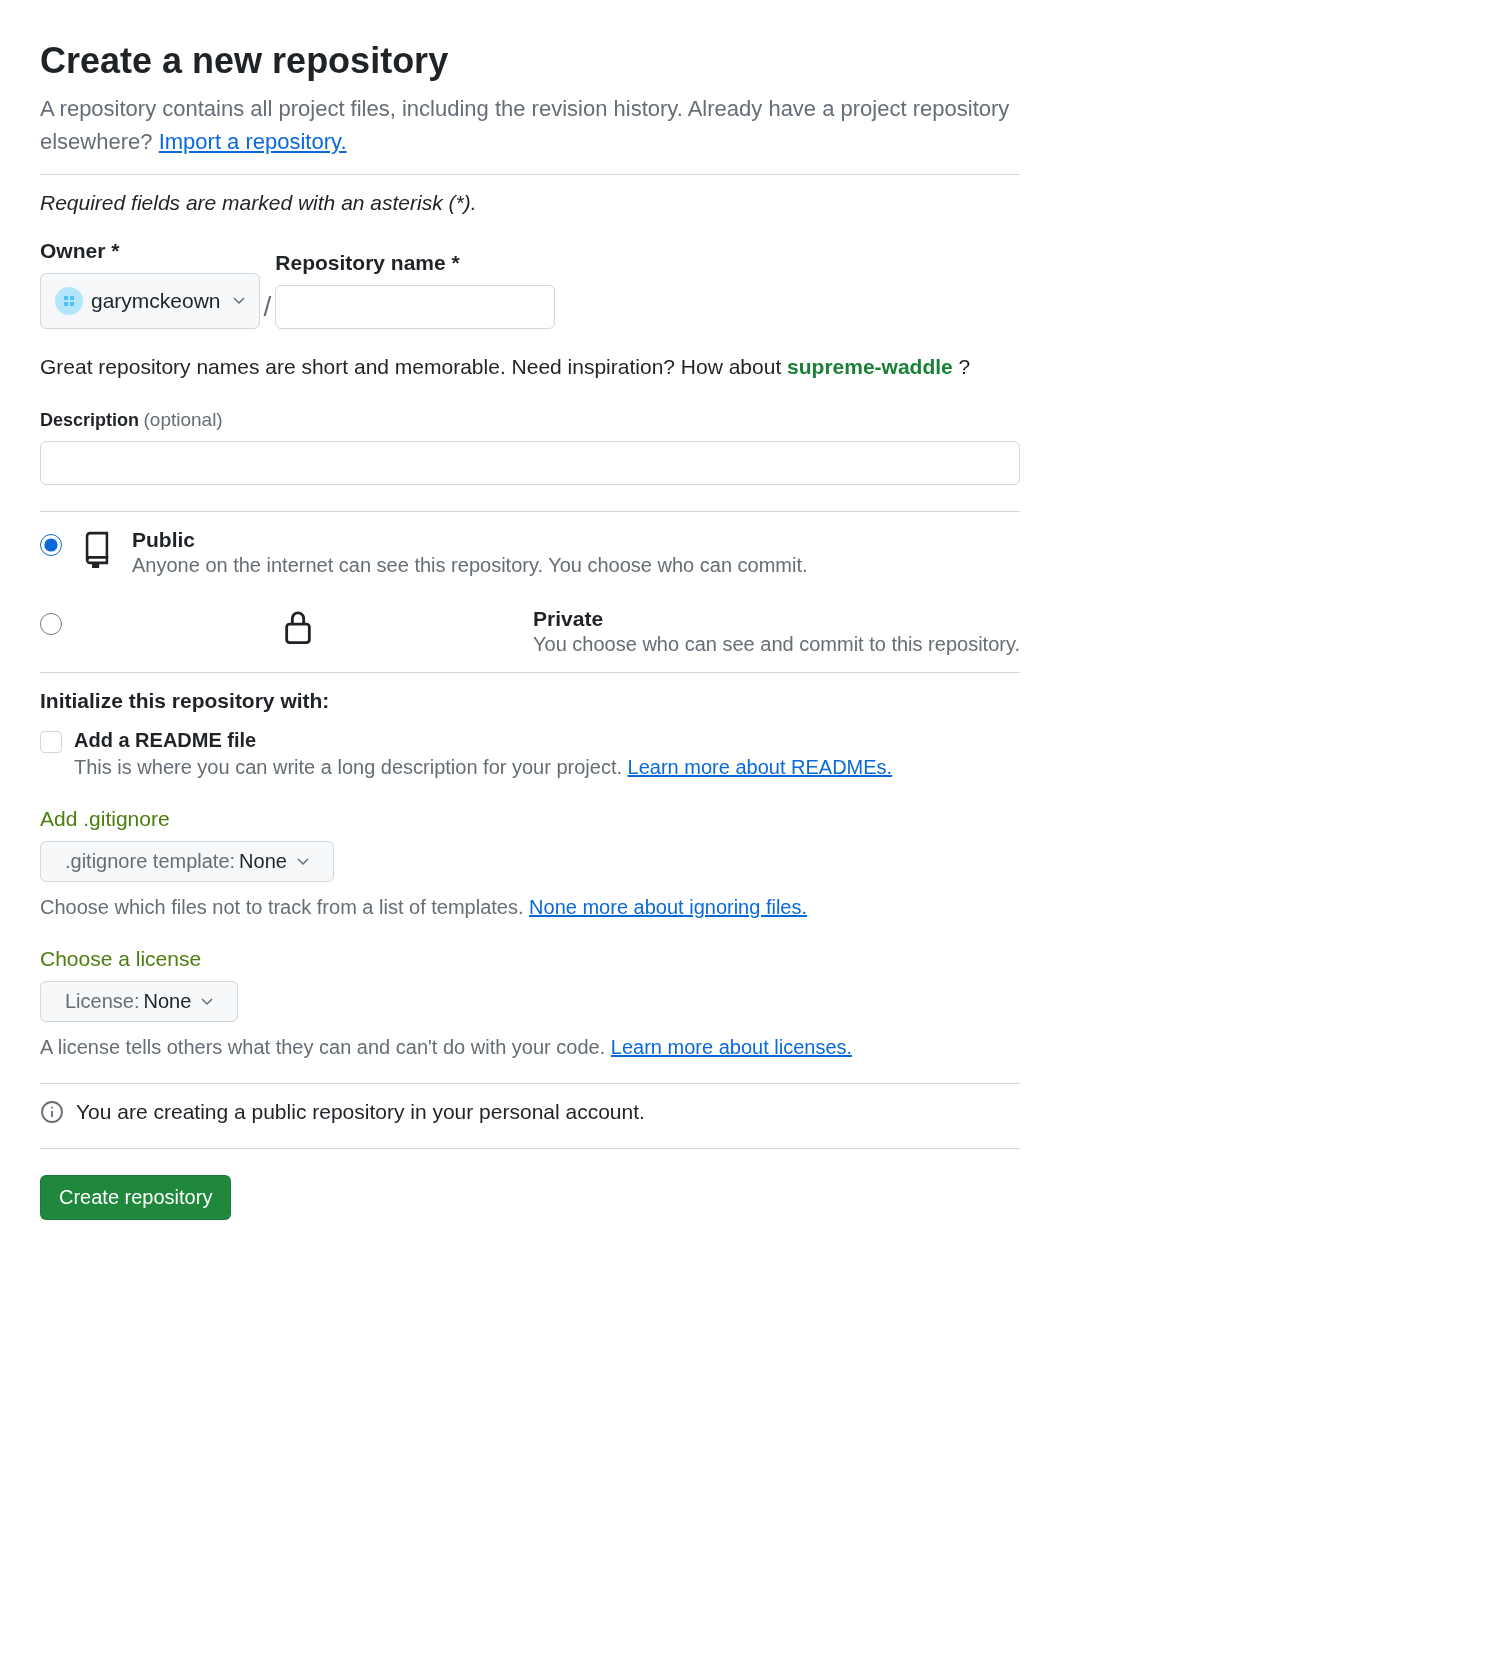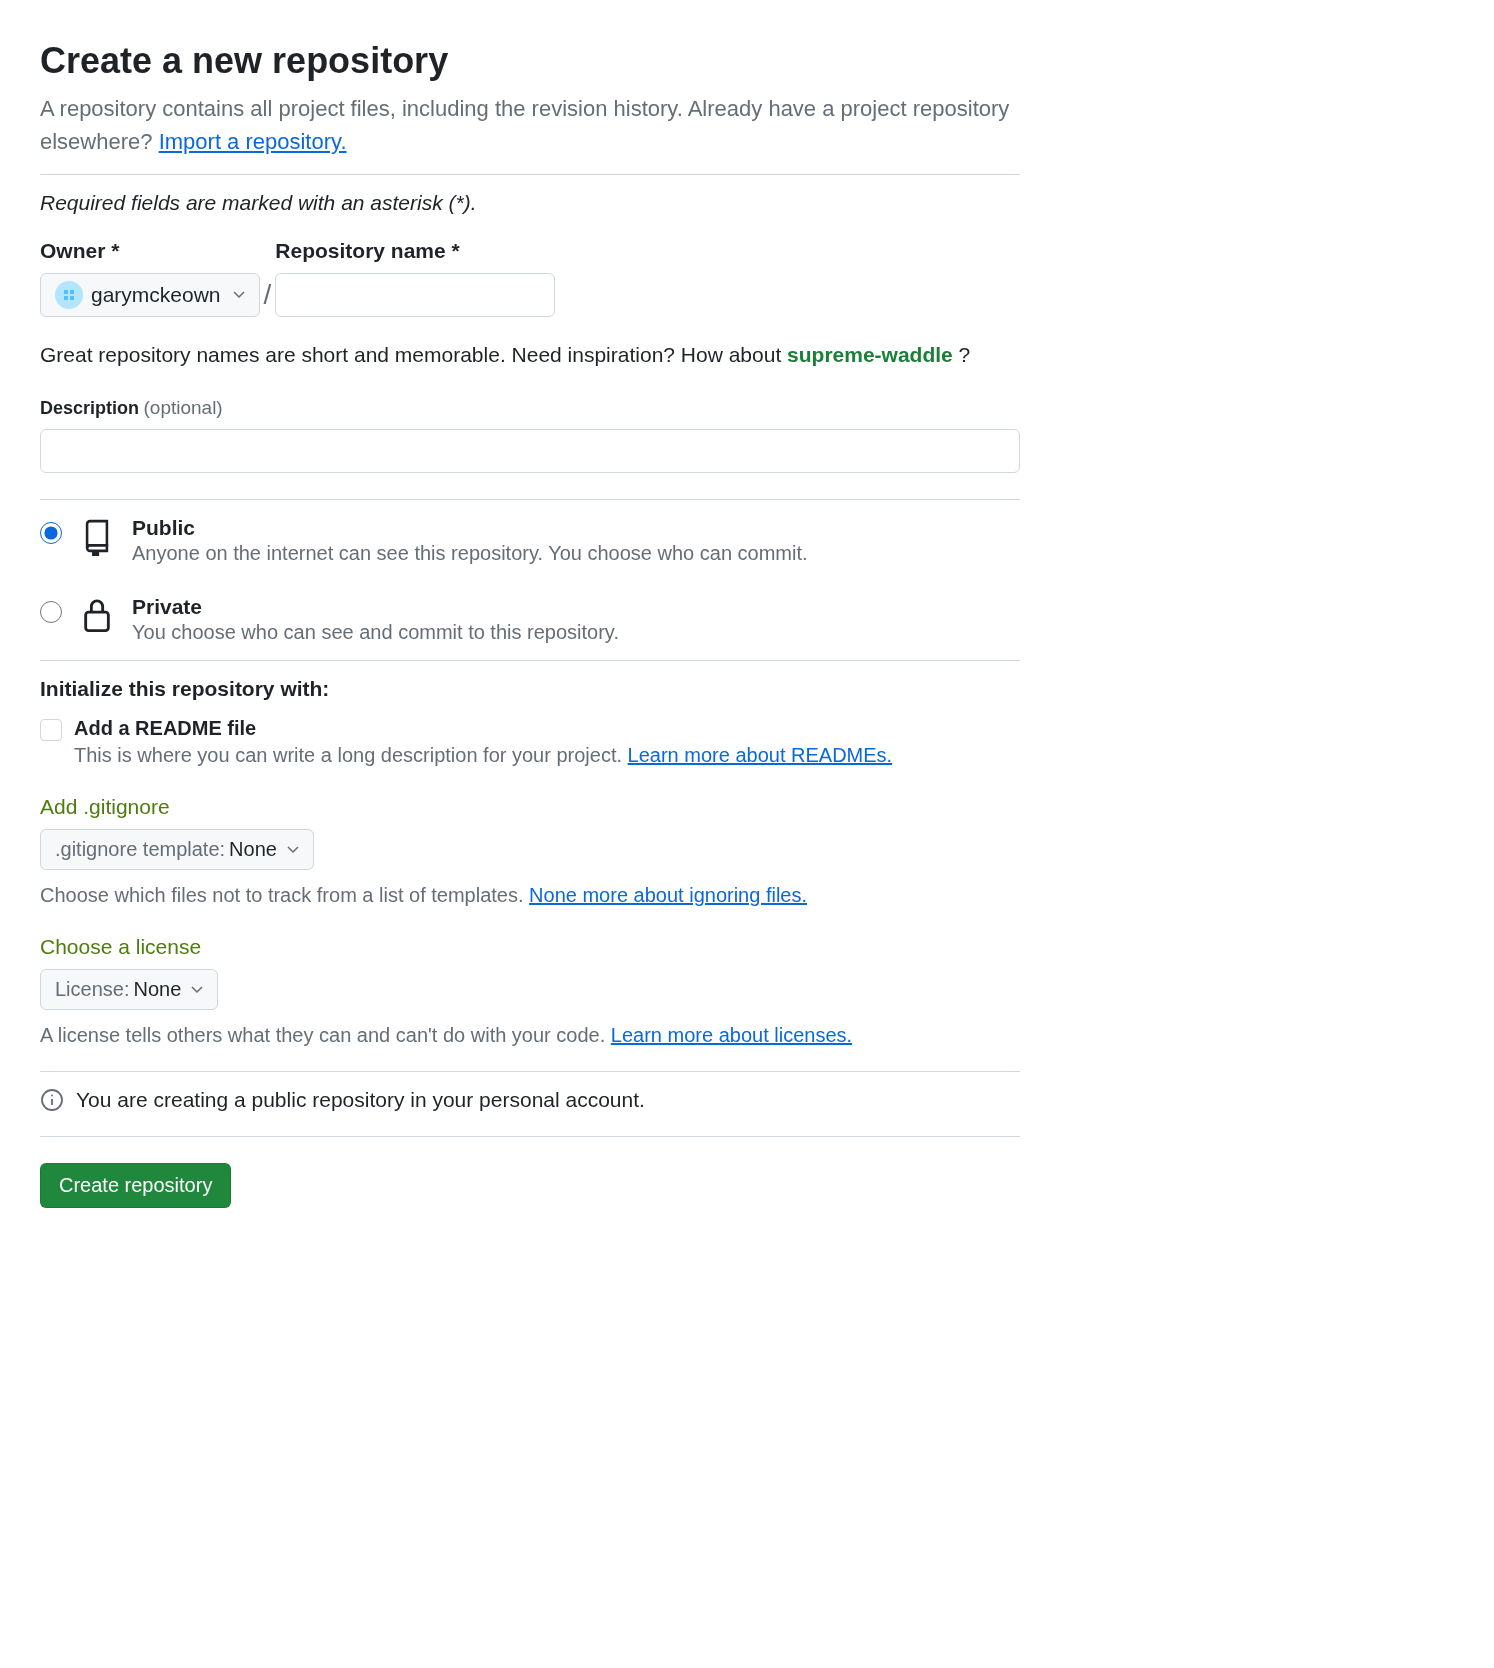--- a/index.html
+++ b/index.html
@@ -60,21 +60,21 @@
       display: inline-flex;
       align-items: center;
       gap: 8px;
       background: #f6f8fa;
       border: 1px solid #d0d7de;
       border-radius: 6px;
       padding: 8px 14px;
       font-size: 21px;
       color: #1f2328;
       cursor: pointer;
-      height: 44px;
+      height: 56px;
     }
     .avatar {
       width: 28px;
       height: 28px;
       border-radius: 50%;
       background: #b3e5fc;
       display: inline-flex;
       align-items: center;
       justify-content: center;
     }
@@ -191,21 +191,21 @@
       font-weight: 400;
       color: #4d7c0f;
       margin-bottom: 10px;
     }
     .select-button {
       display: inline-flex;
       align-items: center;
       background: #f6f8fa;
       border: 1px solid #d0d7de;
       border-radius: 6px;
-      padding: 8px 14px;
+      padding: 8px 24px;
       font-size: 20px;
       color: #656d76;
       cursor: pointer;
     }
     .select-button .value {
       color: #1f2328;
       margin-left: 4px;
     }
     .info-row {
       display: flex;
@@ -296,21 +296,21 @@
           <path d="M5 20.5 A2 2 0 0 1 7 18.5 H19 V22.5 H7 A2 2 0 0 1 5 20.5 Z"></path>
           <path d="M9 22.5 V27 L11 25.5 L13 27 V22.5" fill="#1f2328" stroke="#1f2328" stroke-width="1"></path>
         </svg>
     </span>
     <div class="vis-content">
       <div class="vis-title">Public</div>
       <div class="vis-desc">Anyone on the internet can see this repository. You choose who can commit.</div>
     </div>
   </div>
 
-  <div class="visibility-row" style="margin-bottom:10px;">
+  <div class="visibility-row" style="margin-bottom:10px;justify-content:space-between;">
     <input type="radio" class="radio" style="">
     <span class="vis-icon">
       <svg width="34" height="40" viewBox="0 0 24 28" fill="none" stroke="#1f2328" stroke-width="2">
           <rect x="4" y="12" width="16" height="13" rx="2"></rect>
           <path d="M8 12 V8 A4 4 0 0 1 16 8 V12"></path>
         </svg>
     </span>
     <div class="vis-content">
       <div class="vis-title">Private</div>
       <div class="vis-desc">You choose who can see and commit to this repository.</div>

